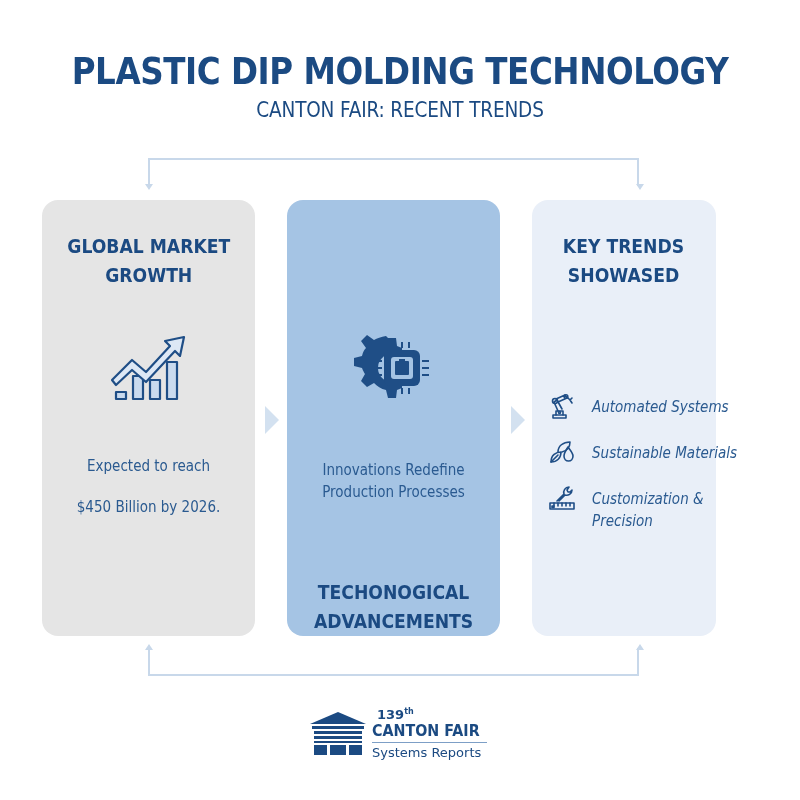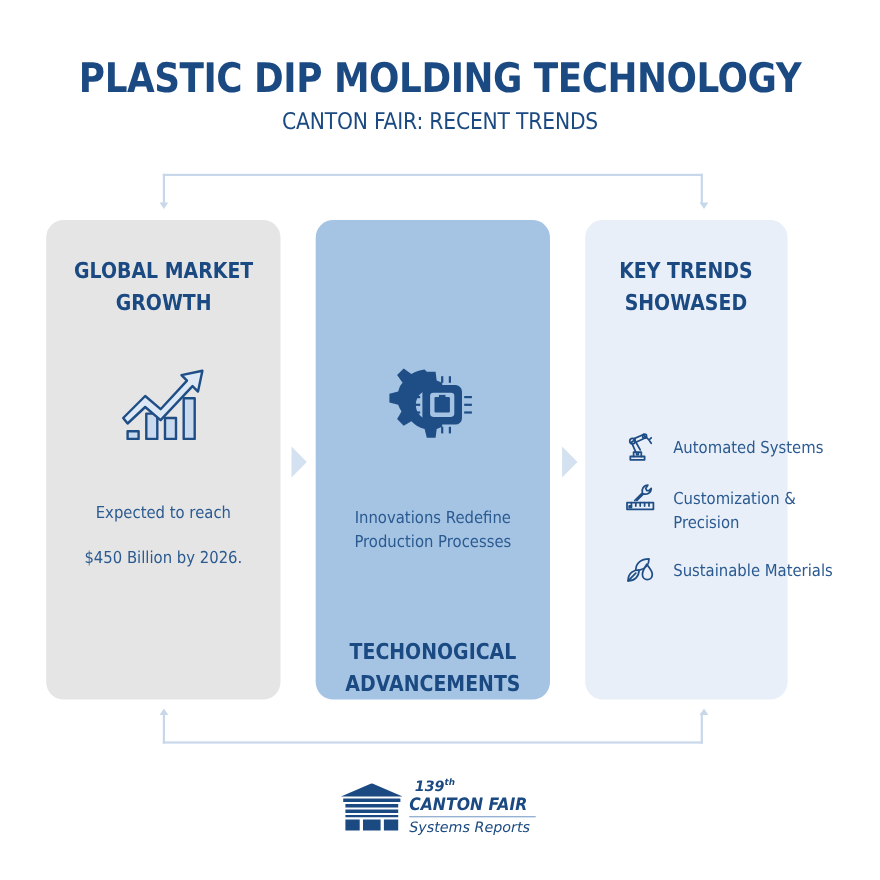--- a/index.html
+++ b/index.html
@@ -40,34 +40,34 @@
     .card-icon { position: absolute; top: 128px; left: 50%; transform: translateX(-50%); }
     .card-text {
       position: absolute; left: 0; width: 100%; text-align: center;
       font-family: "DejaVu Sans", sans-serif; font-size: 15px; color: #2a5a90;
       transform: scaleX(0.9);
     }
     .c1 .t1 { top: 257px; }
     .c1 .t2 { top: 298px; }
     .c2 .t1 { top: 259px; line-height: 22px; }
 
-    .trend-list { position: absolute; left: 36px; top: 196px; width: 195px; }
+    .trend-list { position: absolute; left: 16px; top: 196px; width: 195px; font-style: italic; }
     .trend-item { position: relative; display: flex; align-items: flex-start; margin-bottom: 22px; }
     .trend-item .ticon { width: 28px; height: 28px; flex: none; margin-top: -4px; }
     .trend-item .tlabel {
       margin-left: 16px; font-family: "DejaVu Sans", sans-serif; font-size: 15px; color: #2a5a90;
       line-height: 22px; transform: scaleX(0.9); transform-origin: left; white-space: nowrap;
     }
 
     .chev { position: absolute; top: 406px; width: 0; height: 0;
       border-top: 14px solid transparent; border-bottom: 14px solid transparent; border-left: 14px solid #d3e1f0; }
     .chev.a { left: 265px; }
     .chev.b { left: 511px; }
 
-    .logo { position: absolute; left: 310px; top: 707px; width: 180px; height: 56px; font-style: italic; }
+    .logo { position: absolute; left: 310px; top: 707px; width: 180px; height: 56px; }
     .logo-mark { position: absolute; left: 0; top: 5px; }
     .logo-num { position: absolute; left: 67px; top: 0px; font-family: "DejaVu Sans", sans-serif; font-size: 13px; font-weight: bold; color: #1b4a82; }
     .logo-num sup { font-size: 8px; }
     .logo-name { position: absolute; left: 62px; top: 15px; font-family: "DejaVu Sans", sans-serif; font-weight: bold; font-size: 15.5px; color: #1b4a82; white-space: nowrap; transform: scaleX(0.92); transform-origin: left; }
     .logo-rule { position: absolute; left: 62px; top: 35px; width: 115px; height: 1px; background: #7d9fc6; }
     .logo-sub { position: absolute; left: 62px; top: 38px; font-family: "DejaVu Sans", sans-serif; font-size: 13px; color: #1b4a82; white-space: nowrap; }
   </style>
 </head>
 <body>
 
@@ -164,42 +164,42 @@
           <circle cx="11.5" cy="20.5" r="1"></circle>
         </svg>
       </span>
       <span class="tlabel">
         <div>Automated Systems</div>
       </span>
     </div>
     <div class="trend-item">
       <span class="ticon">
         <svg width="28" height="28" viewBox="0 0 28 28" fill="none" stroke="#1f4e86" stroke-width="1.6" stroke-linejoin="round" stroke-linecap="round">
+          <path d="M3 24 C3 17 8 14 13 14 C13 20 9 24 3 24 Z"></path>
+          <path d="M3 24 L10 17"></path>
+          <path d="M10 14 C10 8 15 4 22 4 C22 9 19 13 14 14"></path>
+          <path d="M20 9 C18 12 16 15 16 18 C16 21 18 23 20.5 23 C23 23 25 21 25 18 C25 15 22 12 20 9 Z"></path>
+        </svg>
+      </span>
+      <span class="tlabel">
+        <div>Sustainable Materials</div>
+      </span>
+    </div>
+    <div class="trend-item">
+      <span class="ticon">
+        <svg width="28" height="28" viewBox="0 0 28 28" fill="none" stroke="#1f4e86" stroke-width="1.6" stroke-linejoin="round" stroke-linecap="round">
           <rect x="2" y="19" width="24" height="6"></rect>
           <path d="M6 19 L6 22 M10 19 L10 22 M14 19 L14 22 M18 19 L18 22 M22 19 L22 22"></path>
           <rect x="4" y="22" width="2" height="1.5" fill="#1f4e86"></rect>
           <path d="M9 17 L16 10 C15 7 17 3 21 3 L19 6 L20 8 L22 8 L24 6 C24 10 20 12 17 11 L11 17"></path>
         </svg>
       </span>
       <span class="tlabel">
         <div>Customization &amp;</div>
         <div>Precision</div>
-      </span>
-    </div>
-    <div class="trend-item">
-      <span class="ticon">
-        <svg width="28" height="28" viewBox="0 0 28 28" fill="none" stroke="#1f4e86" stroke-width="1.6" stroke-linejoin="round" stroke-linecap="round">
-          <path d="M3 24 C3 17 8 14 13 14 C13 20 9 24 3 24 Z"></path>
-          <path d="M3 24 L10 17"></path>
-          <path d="M10 14 C10 8 15 4 22 4 C22 9 19 13 14 14"></path>
-          <path d="M20 9 C18 12 16 15 16 18 C16 21 18 23 20.5 23 C23 23 25 21 25 18 C25 15 22 12 20 9 Z"></path>
-        </svg>
-      </span>
-      <span class="tlabel">
-        <div>Sustainable Materials</div>
       </span>
     </div>
   </div>
 </div>
 
 <div class="logo">
   <span class="logo-mark">
     <svg width="56" height="44" viewBox="0 0 56 44">
       <g fill="#1b4a82">
         <path d="M28 0 L56 12 L0 12 Z"></path>

